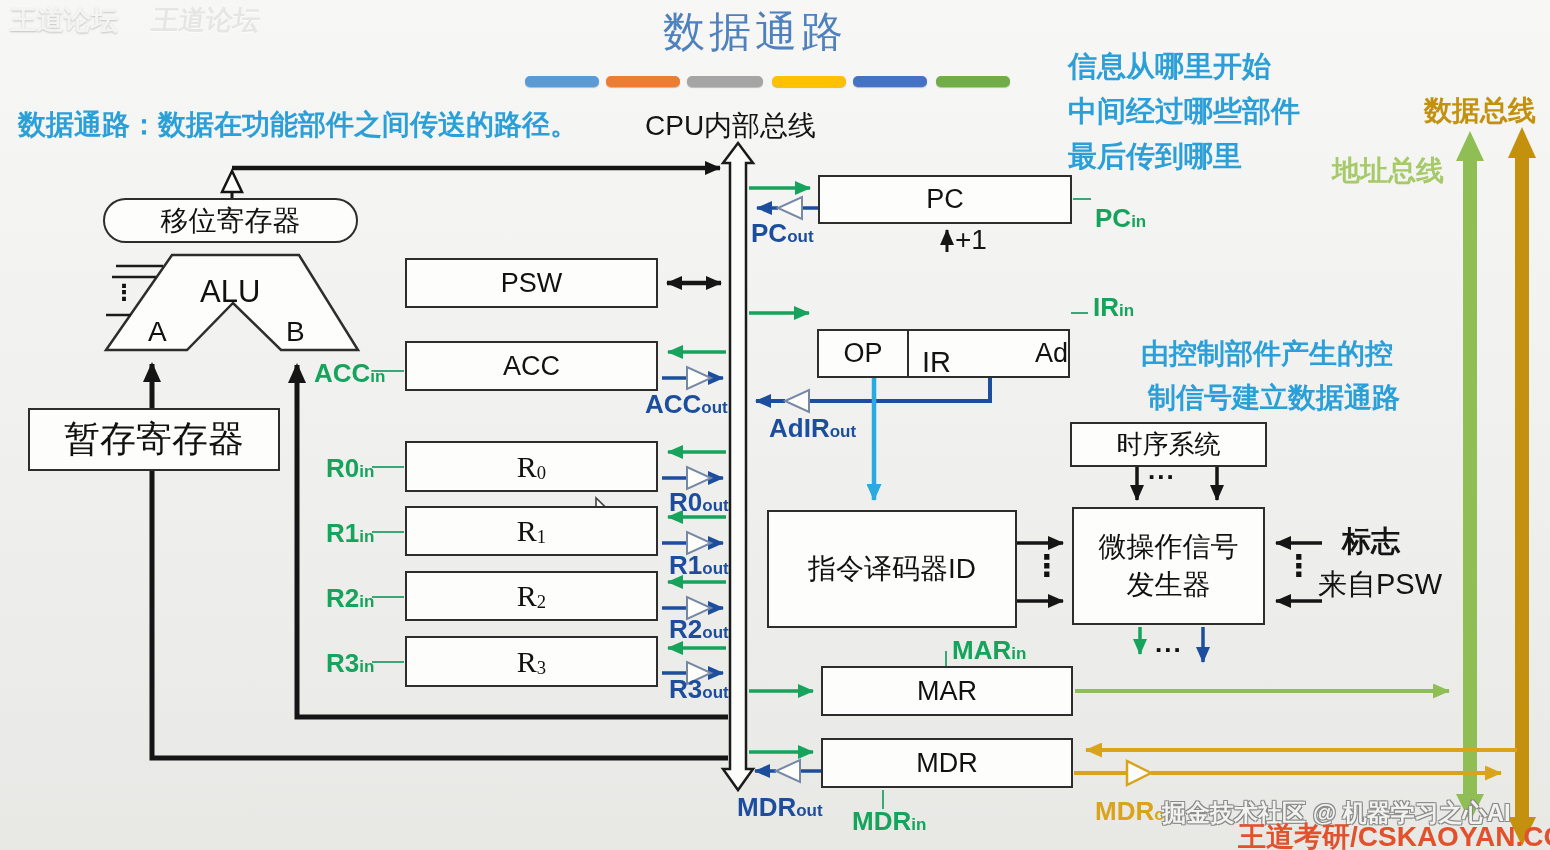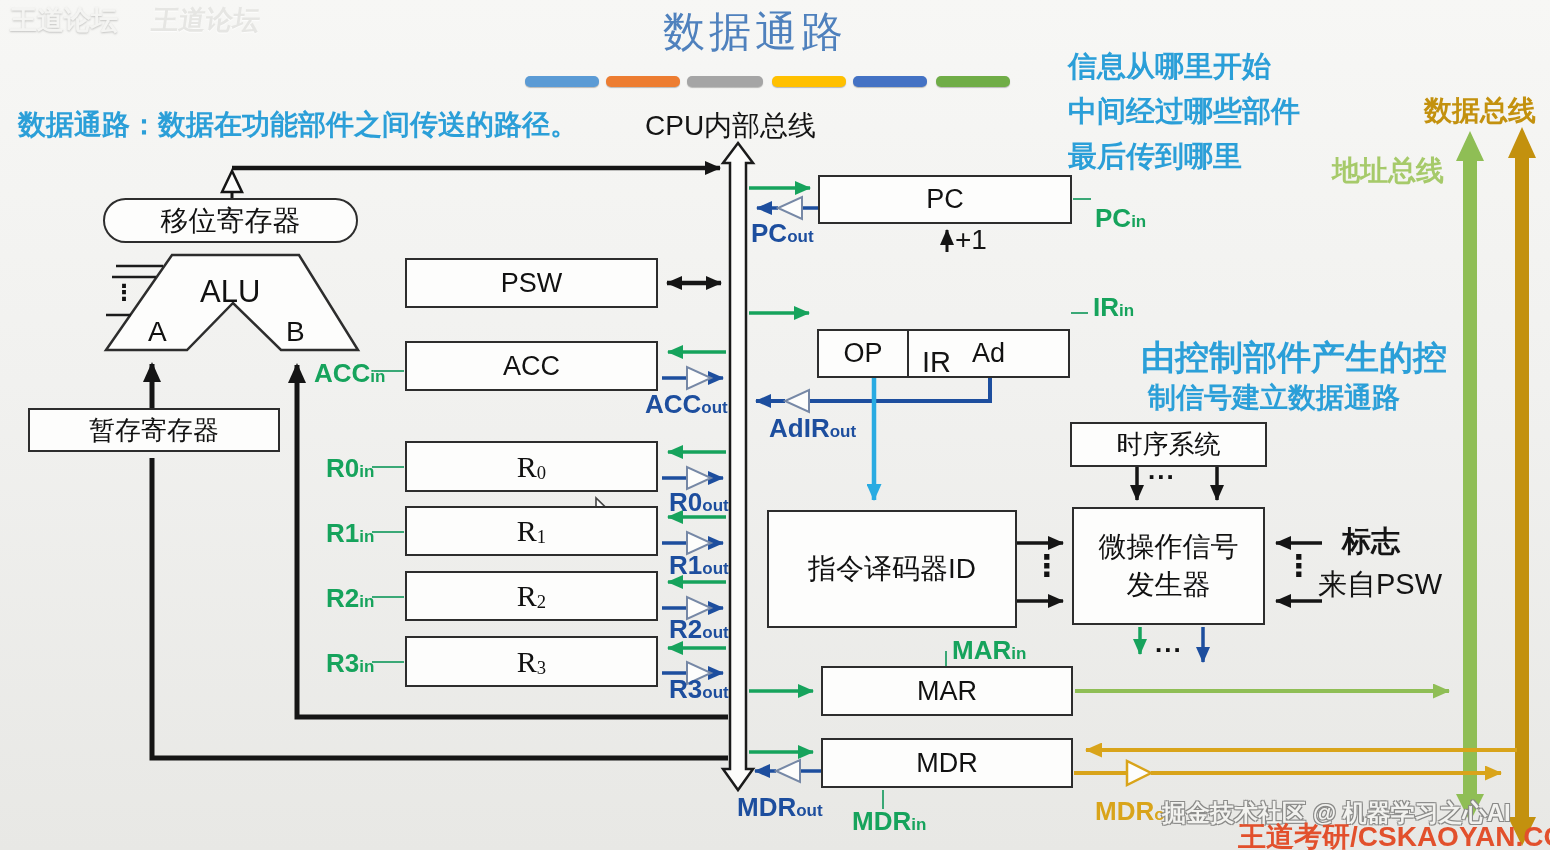--- a/index.html
+++ b/index.html
@@ -199,27 +199,27 @@
 
   <div class="abs" style="left:1068px;top:44px;line-height:45px;font-size:29px;">
     <div class="hintblue">信息从哪里开始</div>
     <div class="hintblue">中间经过哪些部件</div>
     <div class="hintblue">最后传到哪里</div>
   </div>
 
   <div class="abs" style="left:1424px;top:92px;font-size:28px;font-weight:700;color:#c3910e;">数据总线</div>
   <div class="abs" style="left:1332px;top:152px;font-size:28px;font-weight:700;color:#a6ca6a;">地址总线</div>
 
-  <div class="abs hintblue" style="left:1141px;top:335px;font-size:34px;">由控制部件产生的控</div>
+  <div class="abs hintblue" style="left:1141px;top:335px;font-size:28px;">由控制部件产生的控</div>
   <div class="abs hintblue" style="left:1148px;top:379px;font-size:28px;">制信号建立数据通路</div>
 
   <div class="box" style="left:103px;top:198px;width:255px;height:45px;font-size:28px;border-radius:24px;">
       <span>移位寄存器</span>
     </div>
-  <div class="box" style="left:28px;top:408px;width:252px;height:44px;font-size:26px;">
+  <div class="box" style="left:28px;top:408px;width:252px;height:63px;font-size:36px;">
       <span>暂存寄存器</span>
     </div>
 
   <div class="abs" style="left:200px;top:274px;font-size:31px;color:#111;">ALU</div>
   <div class="abs" style="left:148px;top:316px;font-size:28px;color:#111;">A</div>
   <div class="abs" style="left:286px;top:316px;font-size:28px;color:#111;">B</div>
   <div class="abs dots-v" style="left:113px;top:280px;font-size:22px;">⋮</div>
 
   <div class="box" style="left:405px;top:258px;width:253px;height:50px;">
       <span>PSW</span>
@@ -246,21 +246,21 @@
 
   <div class="box" style="left:818px;top:175px;width:254px;height:49px;">
       <span>PC</span>
     </div>
   <div class="abs plain" style="left:955px;top:224px;font-size:28px;">+1</div>
 
   <div class="box cells" style="left:817px;top:289px;width:253px;height:49px;">
     <div class="cell" style="width:88px;">
         <span>OP</span>
       </div>
-    <div class="cell" style="flex:1;">
+    <div class="cell" style="flex:1;justify-content:flex-end;">
         <span>Ad</span>
       </div>
   </div>
   <div class="abs plain" style="left:922px;top:346px;font-size:29px;">IR</div>
 
   <div class="box" style="left:1070px;top:422px;width:197px;height:45px;font-size:26px;">
       <span>时序系统</span>
     </div>
   <div class="box" style="left:767px;top:510px;width:250px;height:118px;font-size:28px;">
       <span>指令译码器ID</span>

